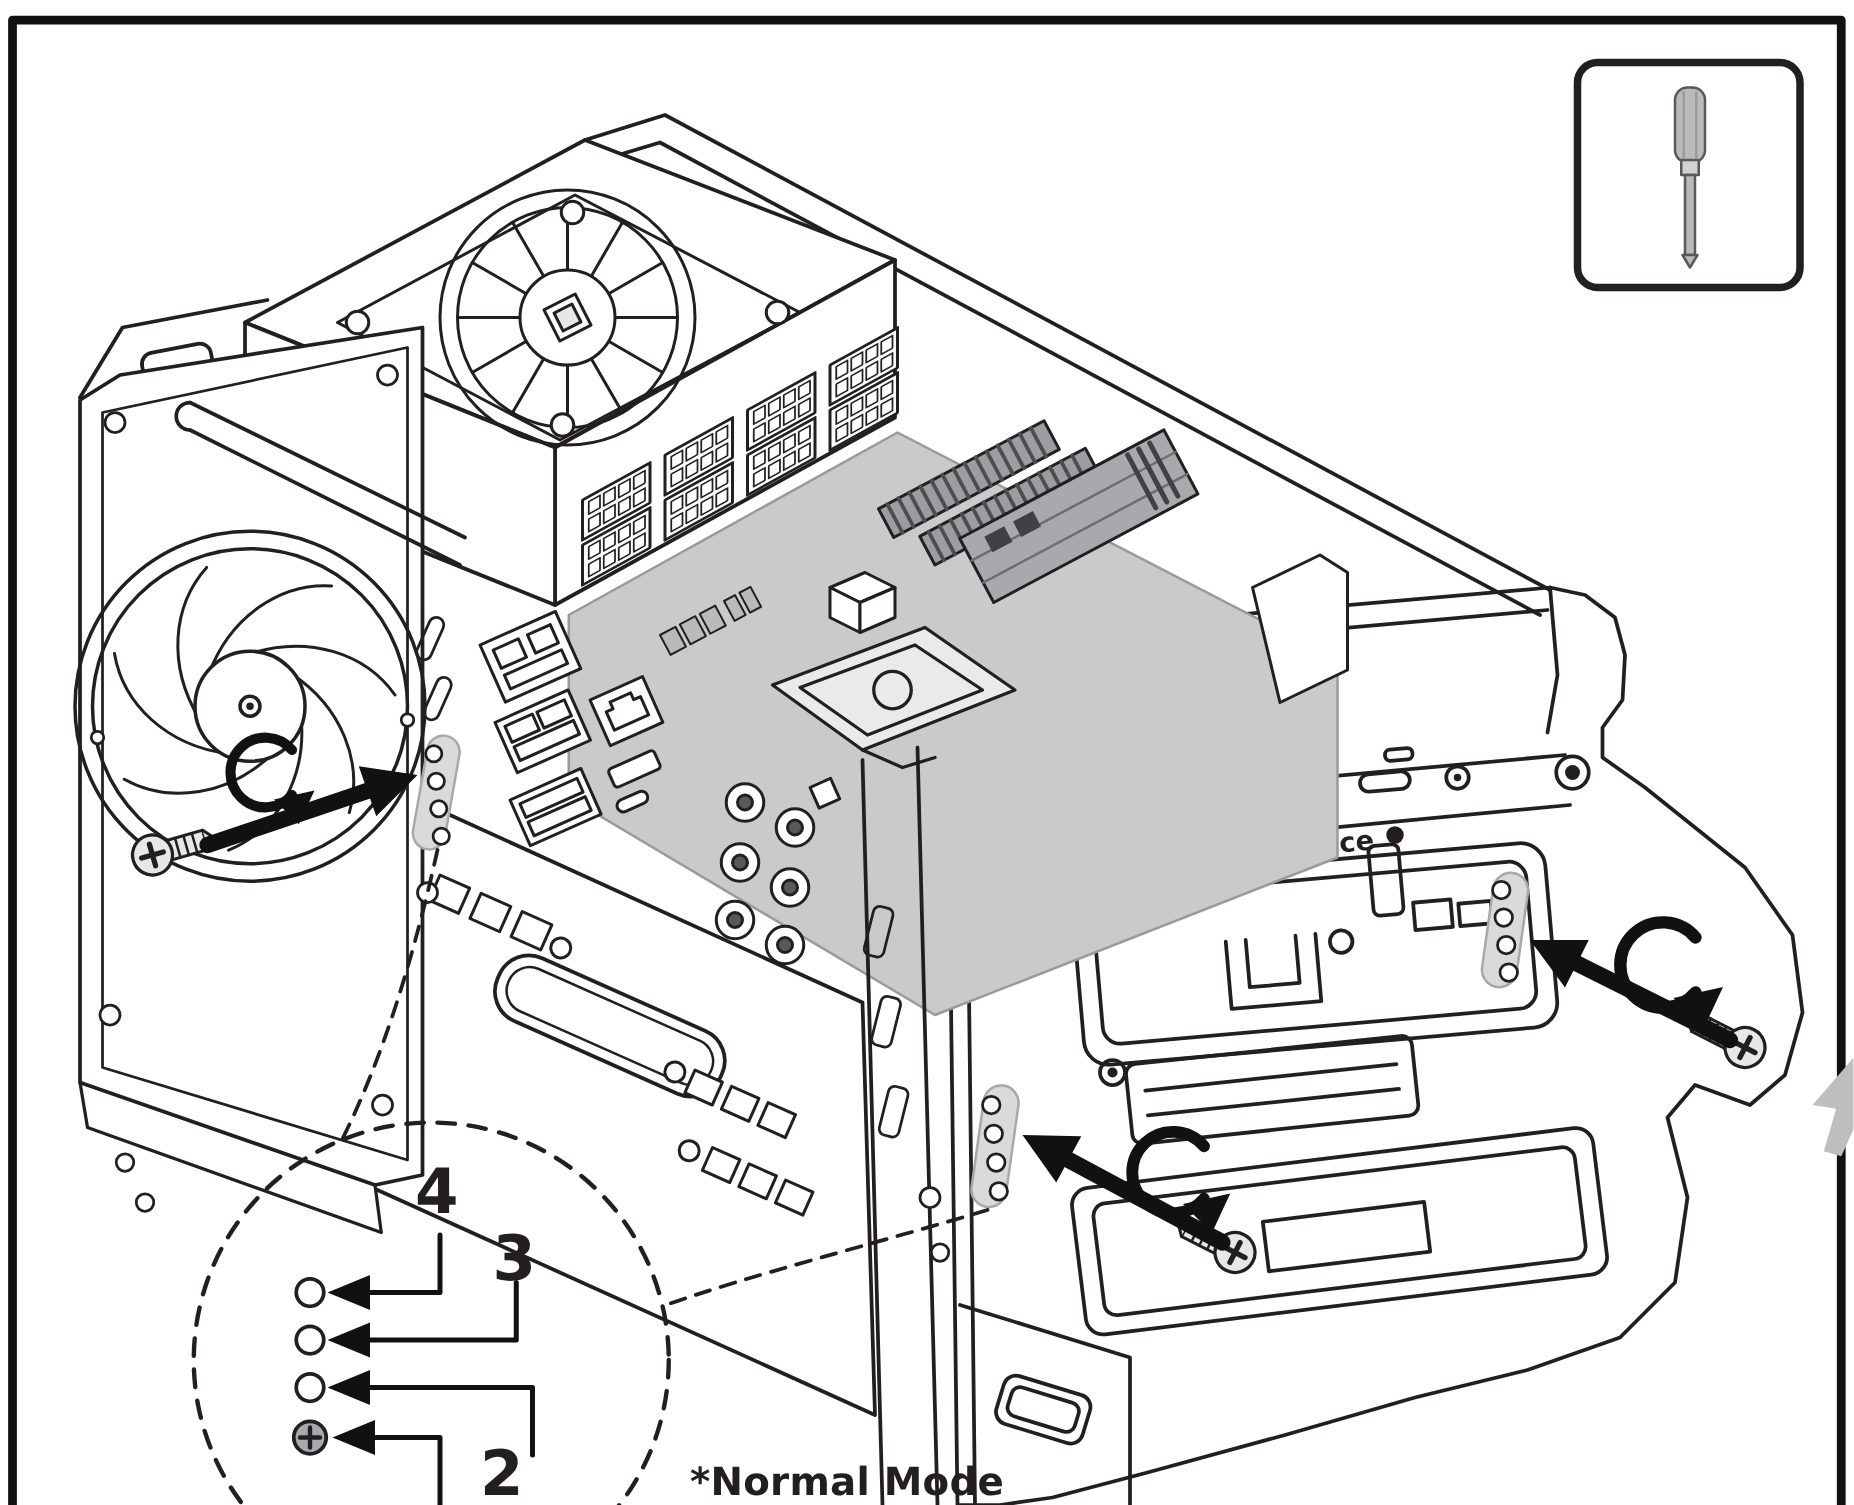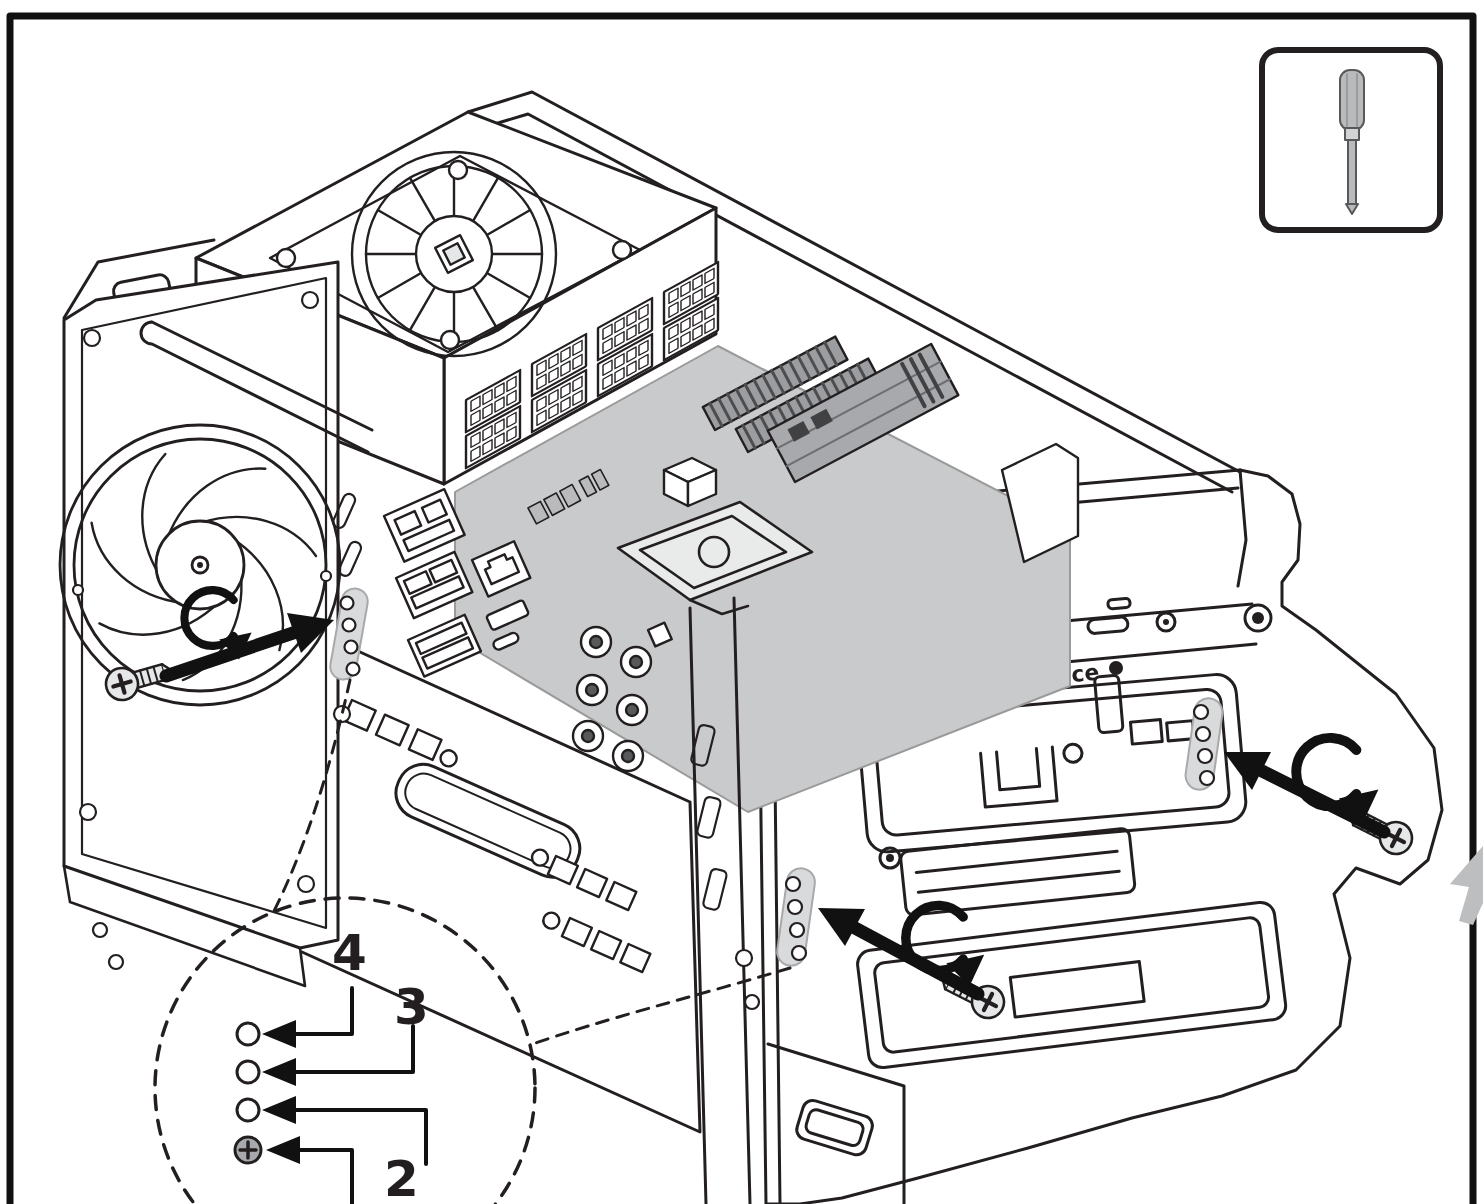--- a/index.html
+++ b/index.html
@@ -418,13 +418,14 @@
     </g>
   </g>
 
   <path d="M10,1204 V16 H1473 V1204" fill="none" stroke="#111" stroke-width="7"></path>
   <polygon points="1483,846 1450,884 1469,887 1459,921 1473,925 1483,903" fill="#bcbec0"></polygon>
 </svg>
 
   <div class="callout-num" style="left:332px;top:928px;">4</div>
   <div class="callout-num" style="left:394px;top:982px;">3</div>
   <div class="callout-num" style="left:384px;top:1154px;">2</div>
+  <div class="caption" style="left:552px;top:1168px;">*Normal Mode</div>
 </div>
 
 </body></html>

